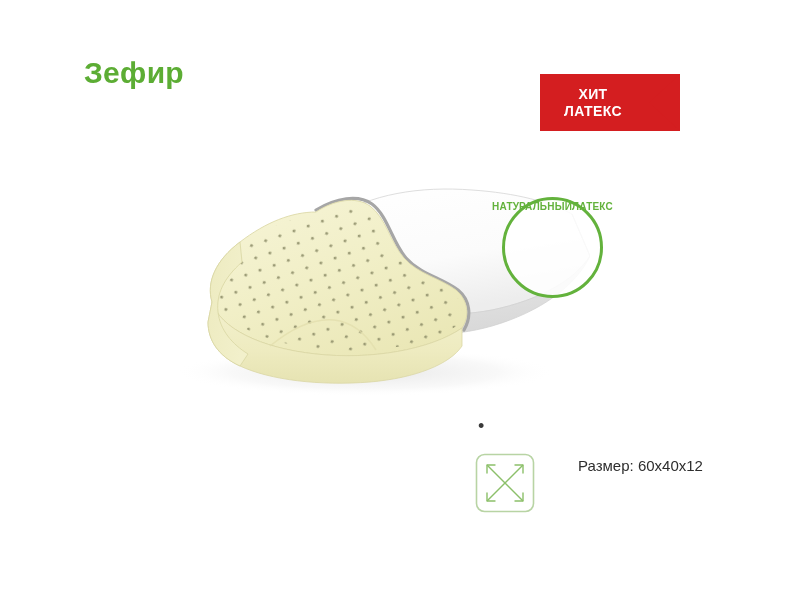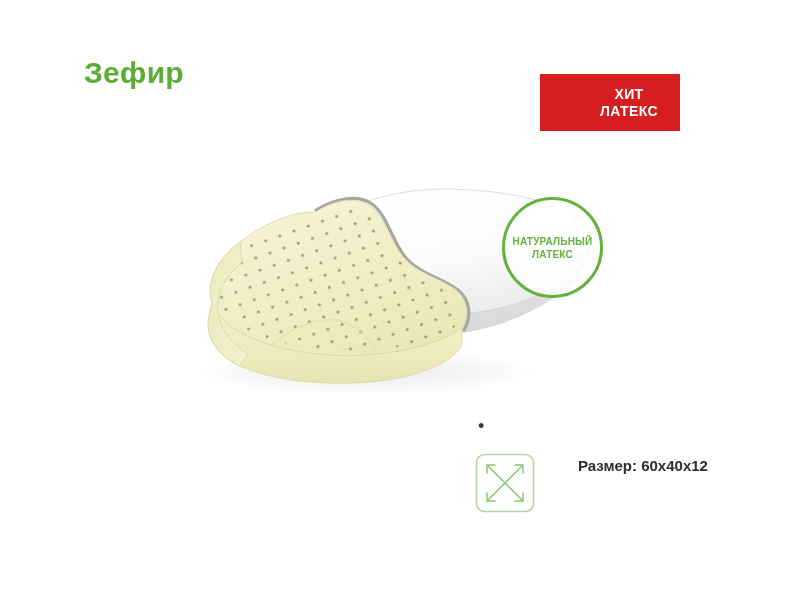--- a/index.html
+++ b/index.html
@@ -59,21 +59,20 @@
     position: absolute;
     left: 0;
     top: 0;
     width: 106px;
     height: 57px;
     display: flex;
     flex-direction: column;
     align-items: center;
     justify-content: center;
     z-index: 3;
-    padding-left: 36px;
   }
   .ribbon-line {
     color: #ffffff;
     font-size: 14px;
     font-weight: bold;
     line-height: 17px;
     letter-spacing: 0.4px;
     text-align: center;
     white-space: nowrap;
   }
@@ -98,21 +97,21 @@
     position: absolute;
     left: 502px;
     top: 197px;
     width: 101px;
     height: 101px;
     border-radius: 50%;
     border: 3px solid #63B23C;
     background: rgba(255,255,255,0.86);
     box-sizing: border-box;
     display: flex;
-    flex-direction: column;
+    flex-direction: row;
     justify-content: center;
     z-index: 6;
   }
   .badge-line {
     color: #63B23C;
     font-size: 10px;
     font-weight: bold;
     line-height: 13px;
     letter-spacing: 0.2px;
     text-align: center;
@@ -157,21 +156,21 @@
     top: 0;
     width: 62px;
     height: 62px;
   }
   #size-label {
     position: absolute;
     left: 104px;
     top: 4px;
     color: #2e2e2e;
     font-size: 15px;
-    font-weight: bold;
+    font-weight: normal;
     line-height: 20px;
     white-space: nowrap;
   }
 </style>
 </head>
 <body>
 
 <div id="page">
 
   <div id="product-title">Зефир</div>

